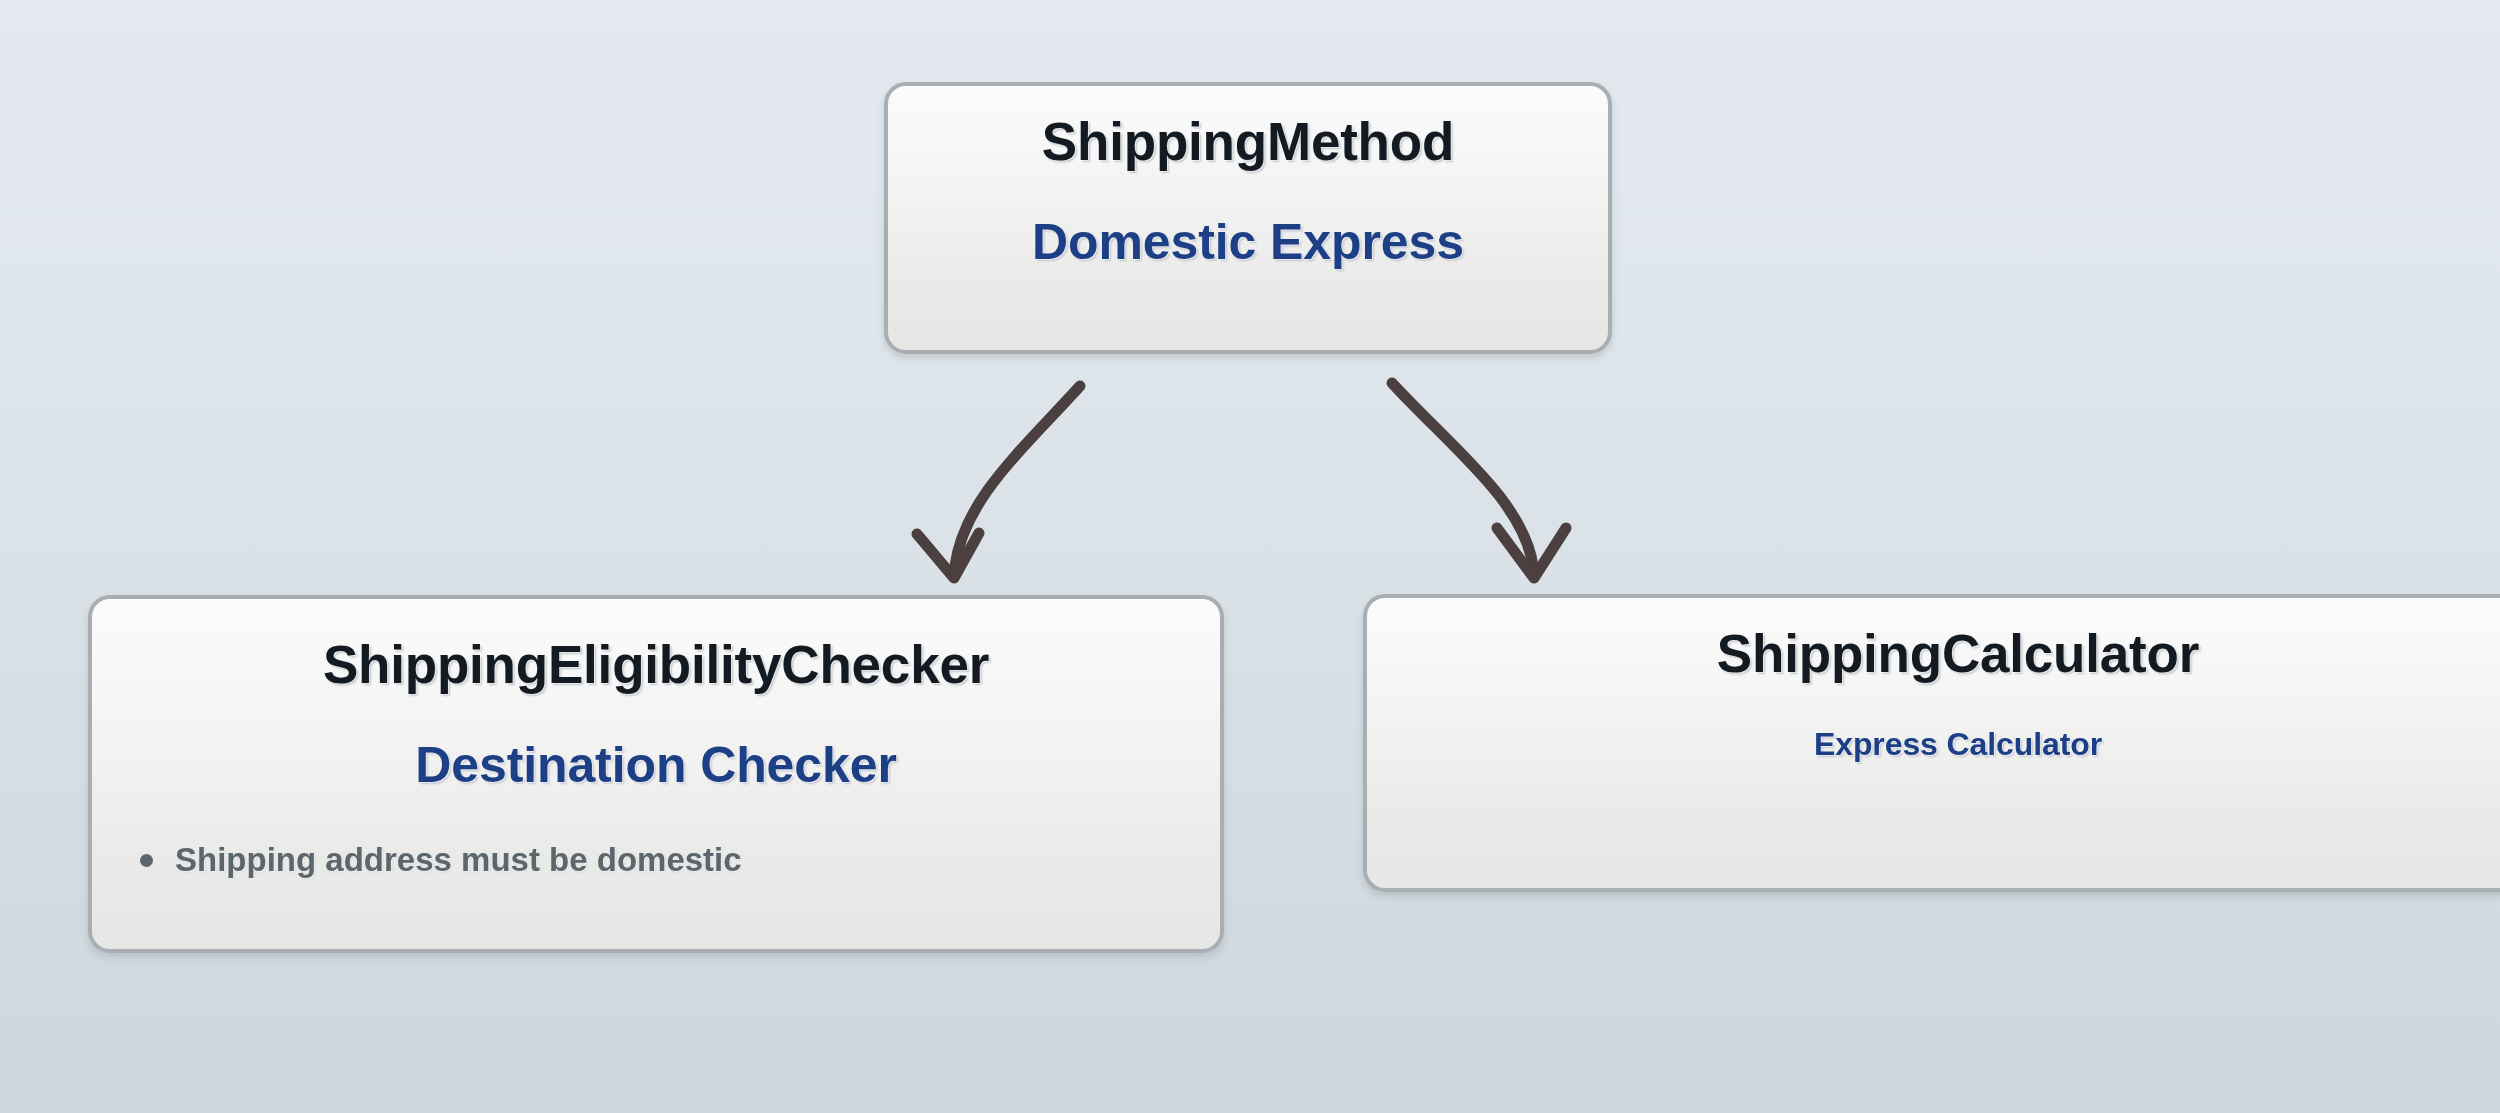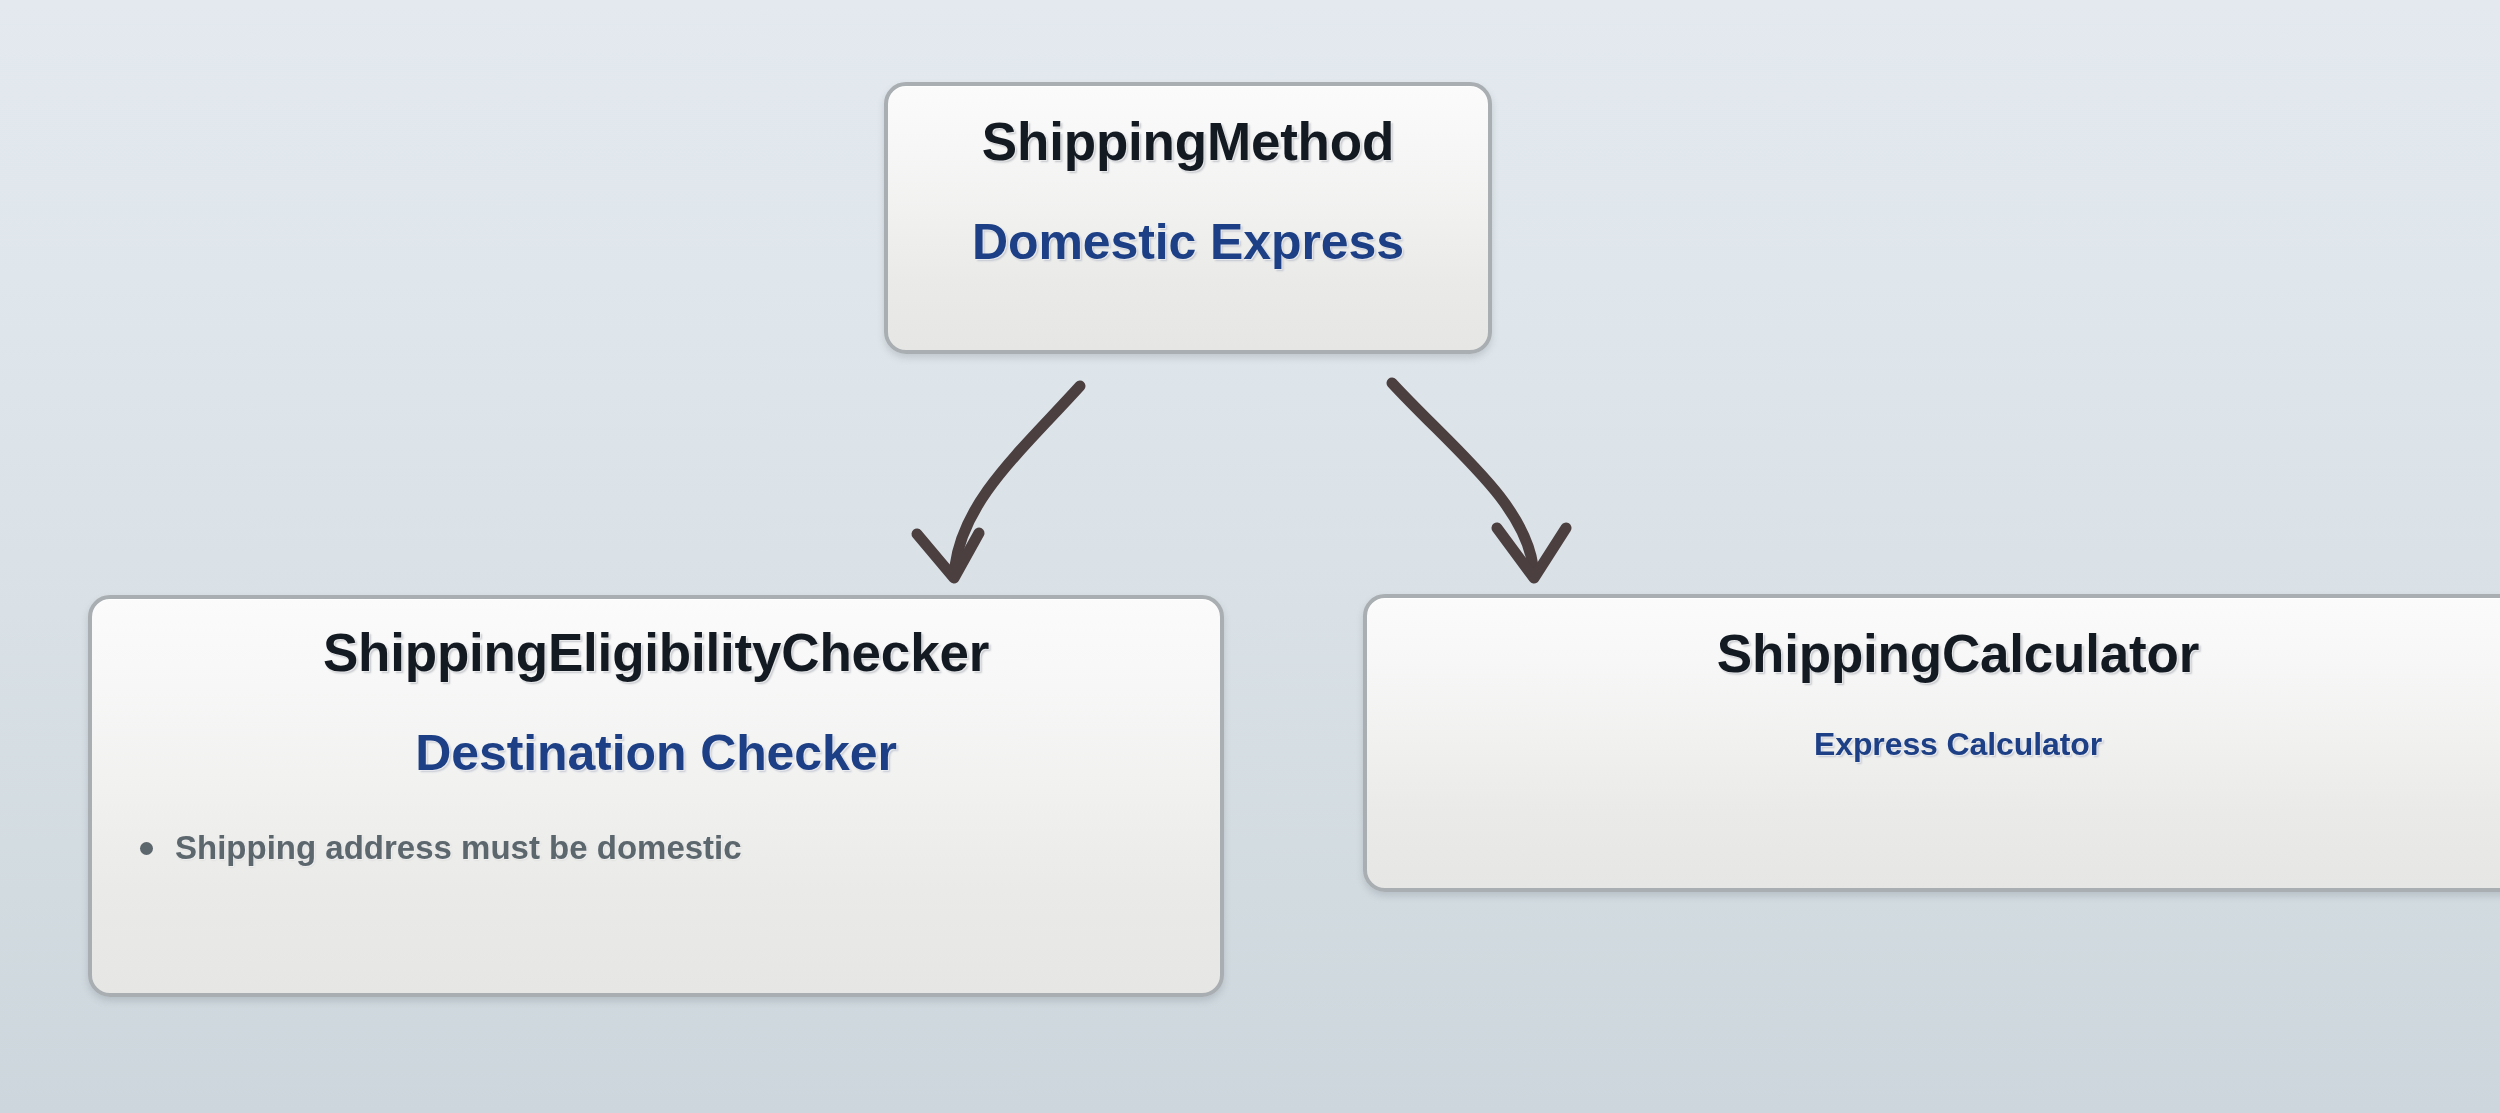--- a/index.html
+++ b/index.html
@@ -96,35 +96,35 @@
 
   .rule-text {
     flex: 1 1 auto;
     white-space: nowrap;
   }
 
   
   #node-shipping-method {
     left: 884px;
     top: 82px;
-    width: 608px;
+    width: 728px;
     height: 272px;
     justify-content: flex-start;
     padding-top: 28px;
   }
   #node-shipping-method .node-title { font-size: 53px; line-height: 1.05; }
   #node-shipping-method .node-subtitle { font-size: 50px; line-height: 1.05; margin-top: 46px; }
 
   #node-eligibility-checker {
     left: 88px;
     top: 595px;
     width: 1136px;
-    height: 402px;
+    height: 358px;
     justify-content: flex-start;
-    padding-top: 26px;
+    padding-top: 38px;
   }
   #node-eligibility-checker .node-title { font-size: 53px; line-height: 1.05; }
   #node-eligibility-checker .node-subtitle { font-size: 50px; line-height: 1.05; margin-top: 46px; }
   #node-eligibility-checker .node-rules { margin-top: 50px; padding-left: 48px; }
   #node-eligibility-checker .rule-item { font-size: 33px; line-height: 1.15; gap: 22px; }
   #node-eligibility-checker .rule-bullet { margin-top: 13px; }
 
   #node-shipping-calculator {
     left: 1363px;
     top: 594px;

